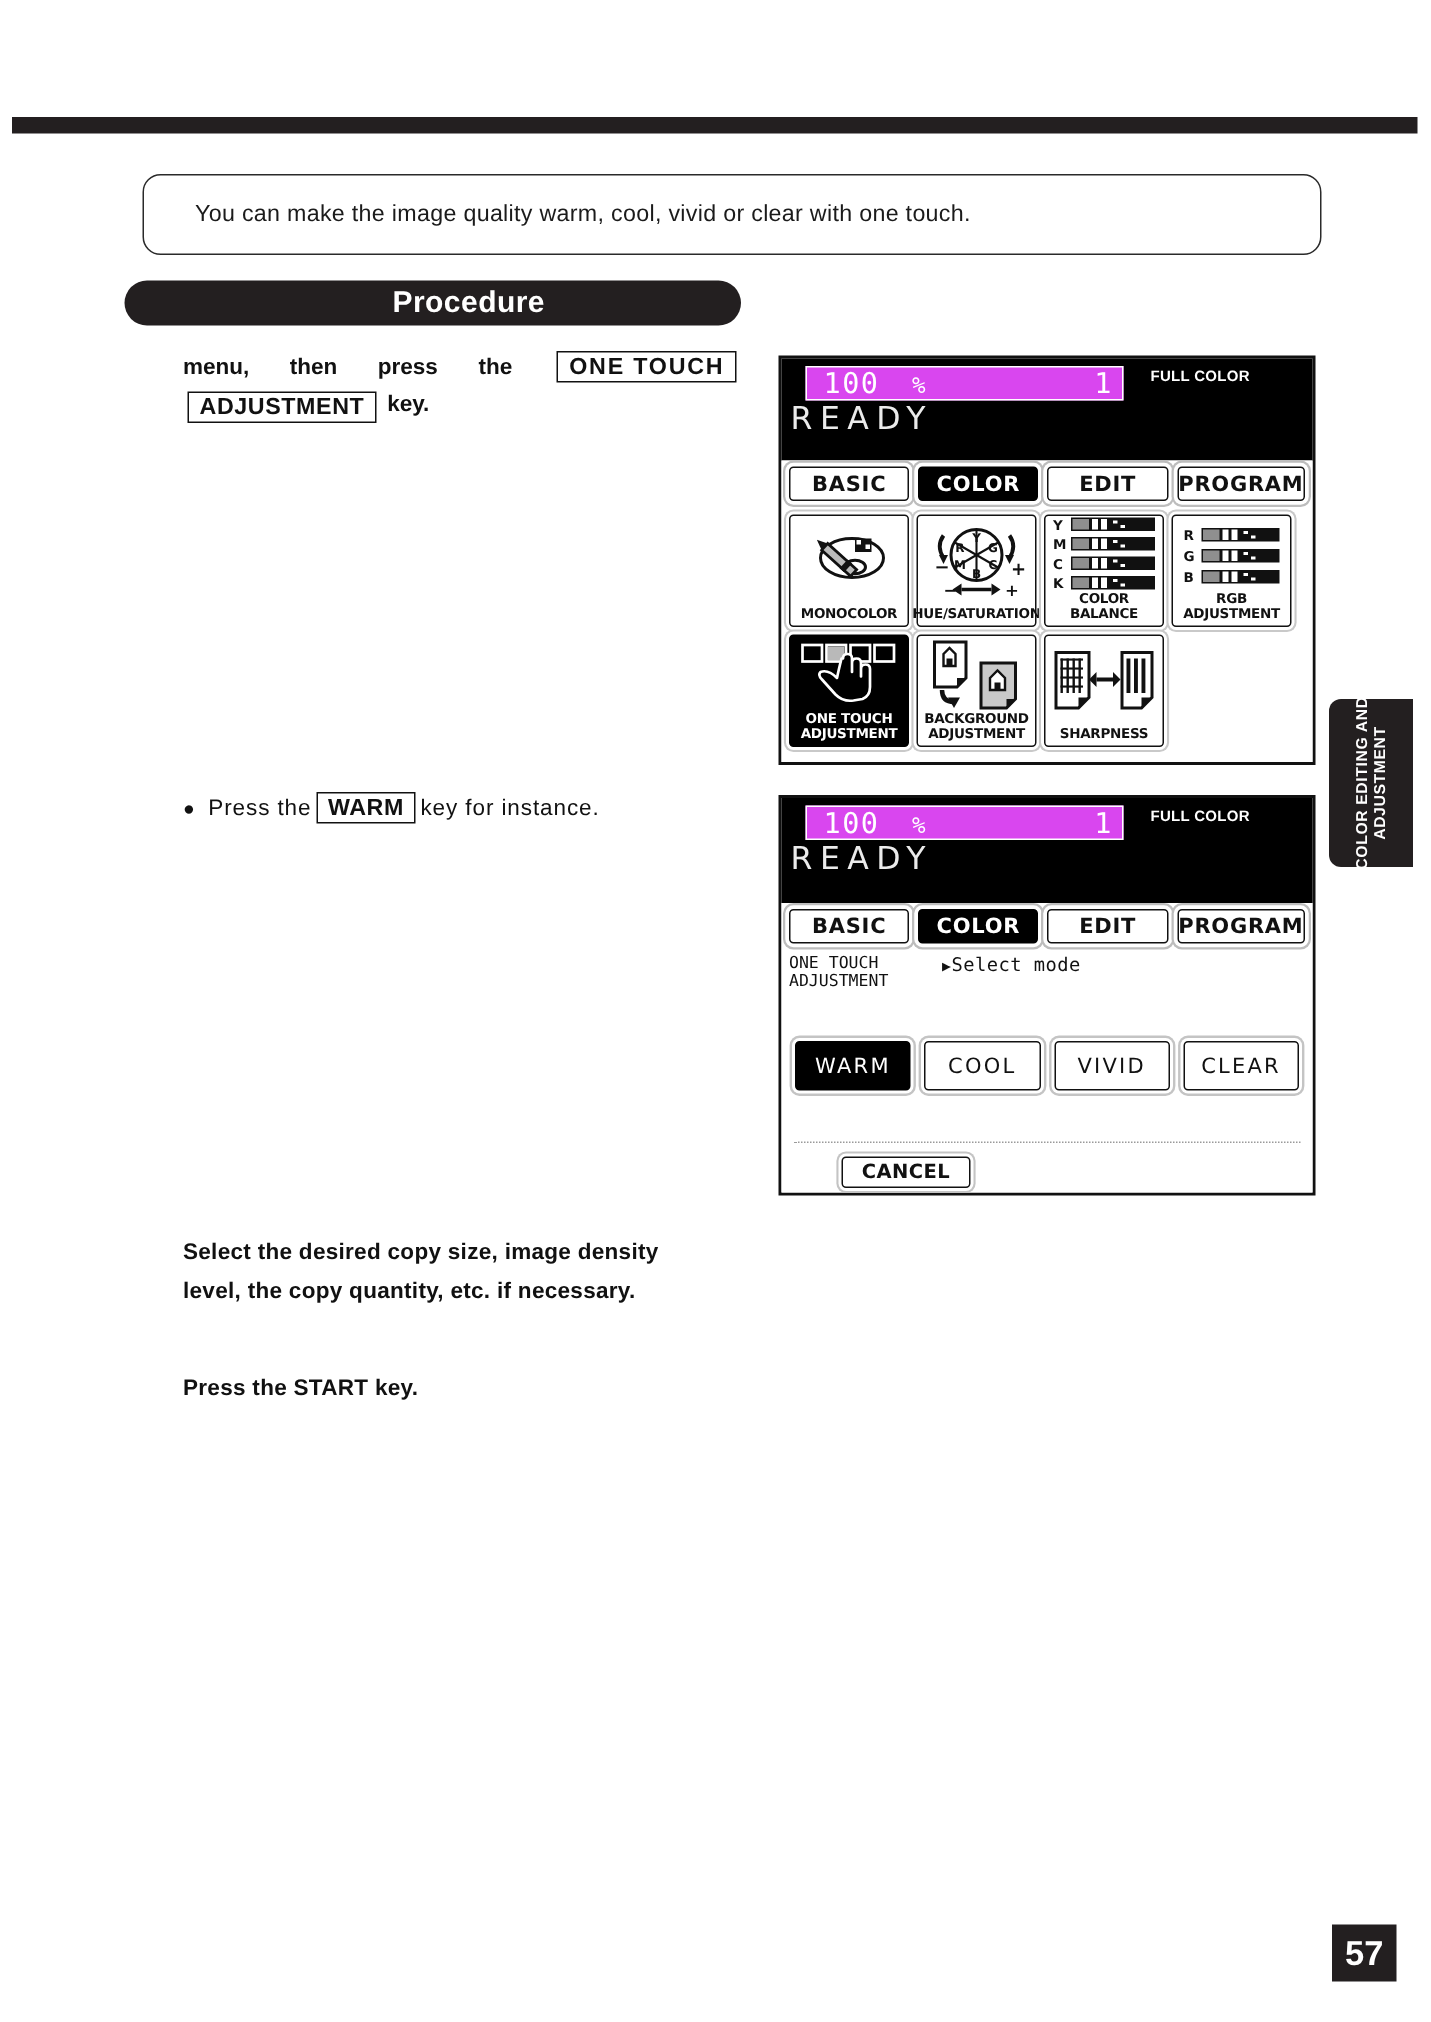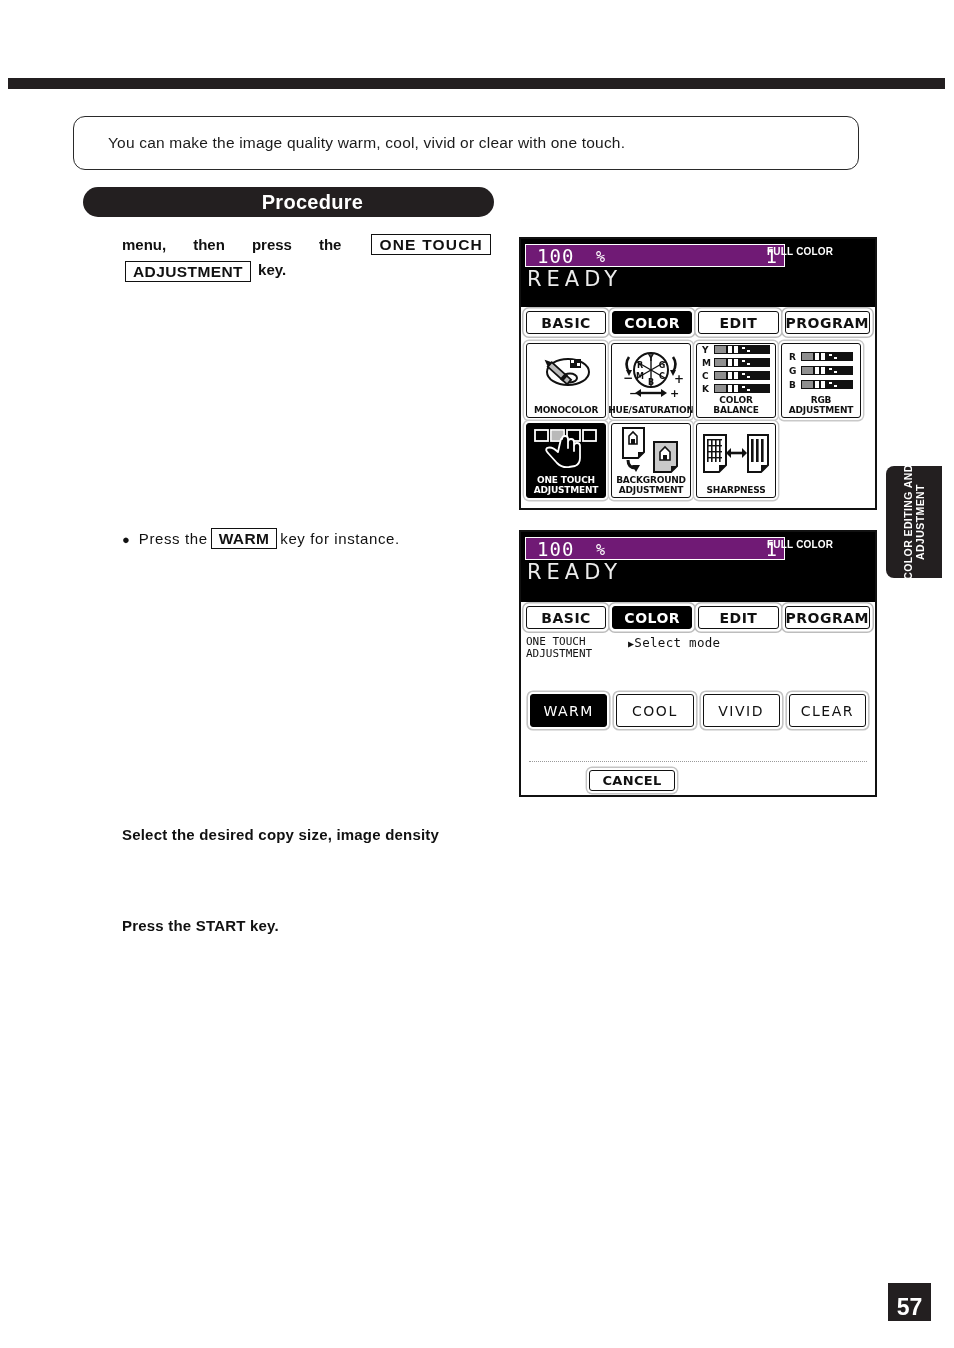--- a/index.html
+++ b/index.html
@@ -8,21 +8,21 @@
     font-family:"Liberation Sans", sans-serif;
     -webkit-font-smoothing:antialiased;
   }
   .page{position:absolute;inset:0;overflow:hidden;}
 
   
   .top-rule{position:absolute;left:8px;top:78px;width:937px;height:11px;background:#231f20;}
 
   
   .callout{
-    position:absolute;left:73px;top:116px;width:786px;height:54px;
+    position:absolute;left:95px;top:116px;width:786px;height:54px;
     border:1.5px solid #2a2a2a;border-radius:12px;box-sizing:border-box;
     display:flex;align-items:center;
   }
   .callout-text{
     padding-left:34px;font-size:15.5px;color:#1b1b1b;letter-spacing:.2px;
   }
 
   
   .proc-bar{
     position:absolute;left:83px;top:187px;width:411px;height:30px;
@@ -60,22 +60,22 @@
     font-family:"DejaVu Sans Mono", monospace;
   }
   #lcd1{left:519px;top:237px;width:358px;height:273px;}
   #lcd2{left:519px;top:530px;width:358px;height:267px;}
 
   .lcd-header{background:#000;position:relative;width:100%;box-sizing:border-box;}
   #lcd1 .lcd-header{height:68px;}
   #lcd2 .lcd-header{height:70px;}
 
   .zoom-field{
-    position:absolute;left:4px;top:5px;width:260px;height:23px;
-    border:1.5px solid #fff;box-sizing:border-box;background:#701a75;
+    position:absolute;left:16px;top:5px;width:212px;height:23px;
+    border:1.5px solid #fff;box-sizing:border-box;background:#d946ef;
   }
   .zoom-val{
     position:absolute;left:11px;top:1px;color:#fff;font-size:19px;letter-spacing:1px;line-height:20px;
   }
   .zoom-pct{position:absolute;left:70px;top:2px;color:#fff;font-size:15px;line-height:20px;}
   .qty-val{
     position:absolute;right:7px;top:1px;color:#fff;font-size:19px;line-height:20px;
   }
   .color-mode{
     position:absolute;left:246px;top:7px;color:#fff;font-size:10px;font-weight:bold;
@@ -135,39 +135,38 @@
   .mode-btn.sel{background:#000;color:#fff;border-color:#000;}
 
   .divider{border-top:1.5px dotted #9a9a9a;margin:34px 3px 0 3px;}
   .cancel-wrap{margin-top:8px;padding-left:35px;}
   .cancel-btn{
     display:inline-flex;align-items:center;justify-content:center;
     width:86px;height:21px;border:1.5px solid #111;border-radius:3px;box-sizing:border-box;
     font-size:13px;font-weight:bold;letter-spacing:.3px;background:#fff;color:#111;
     font-family:"DejaVu Sans", sans-serif;
     box-shadow:0 0 0 2px #fff, 0 0 0 3.4px #c4c4c4;
-    margin-left:28px;
   }
 
   
   .side-tab{
     position:absolute;left:886px;top:466px;width:56px;height:112px;
     background:#231f20;border-radius:8px 0 0 8px;
   }
   .side-tab-text{
     position:absolute;left:50%;top:50%;
     transform:translate(-50%,-50%) rotate(-90deg);
     white-space:nowrap;color:#fff;font-size:10.5px;font-weight:bold;
     letter-spacing:.4px;line-height:12px;text-align:center;
   }
 
   
   .pageno{
     position:absolute;left:888px;top:1283px;width:43px;height:38px;background:#231f20;
-    display:flex;align-items:flex-end;justify-content:center;
+    display:flex;align-items:center;justify-content:center;
   }
   .pageno span{color:#fff;font-size:23px;font-weight:bold;}
 
   svg{display:block;}
 </style>
 </head>
 <body>
 
 <div class="page">
 
@@ -199,20 +198,21 @@
     <div class="bullet-row">
       <span class="bullet-dot">●</span>
       <span class="bullet-txt">Press the</span>
       <span class="keybox">WARM</span>
       <span class="bullet-txt">key for instance.</span>
     </div>
   </div>
 
   <div class="instr s3">
     <div class="sub-line">Select the desired copy size, image density</div>
+    <div class="sub-line">level,  the copy quantity, etc. if necessary.</div>
   </div>
 
   <div class="instr s4">
     <div class="sub-line">Press the START key.</div>
   </div>
 
   <div class="lcd" id="lcd1">
     <div class="lcd-header">
       <div class="zoom-field">
         <span class="zoom-val">100</span>

